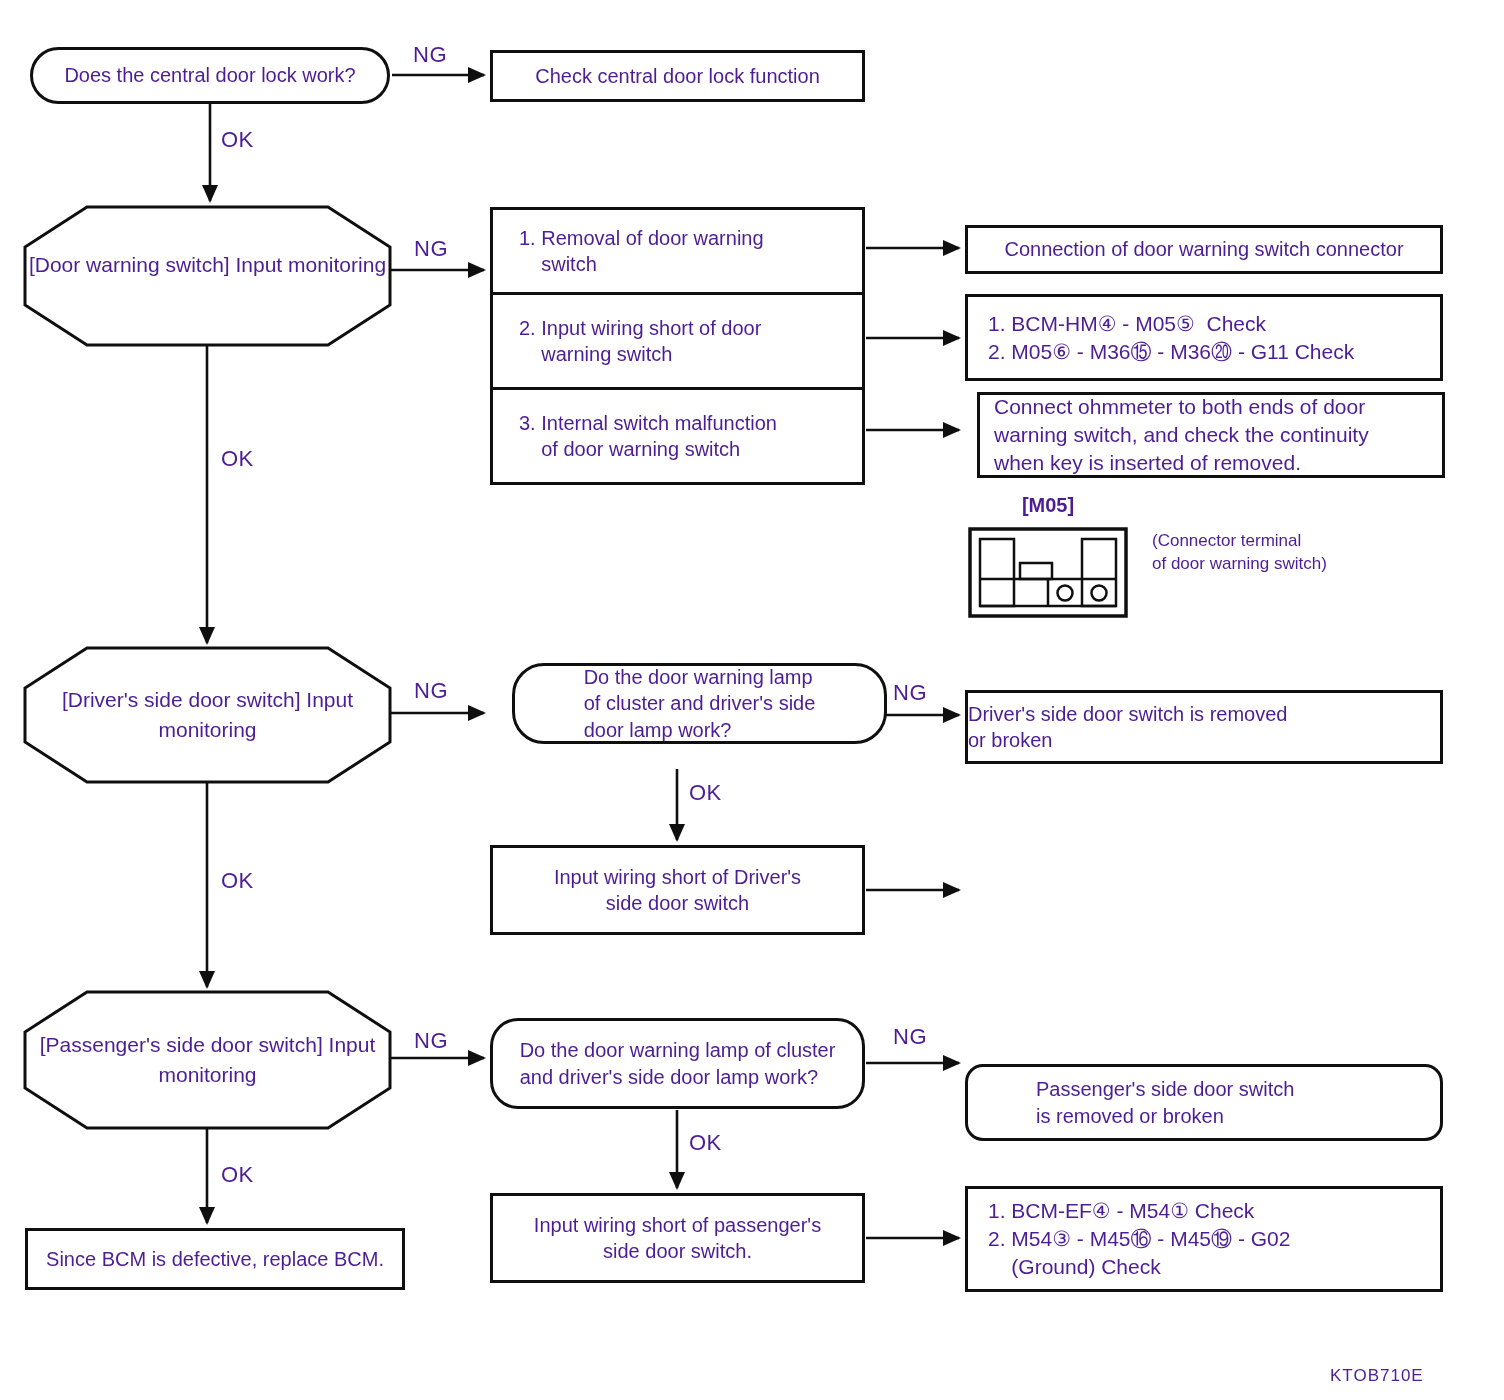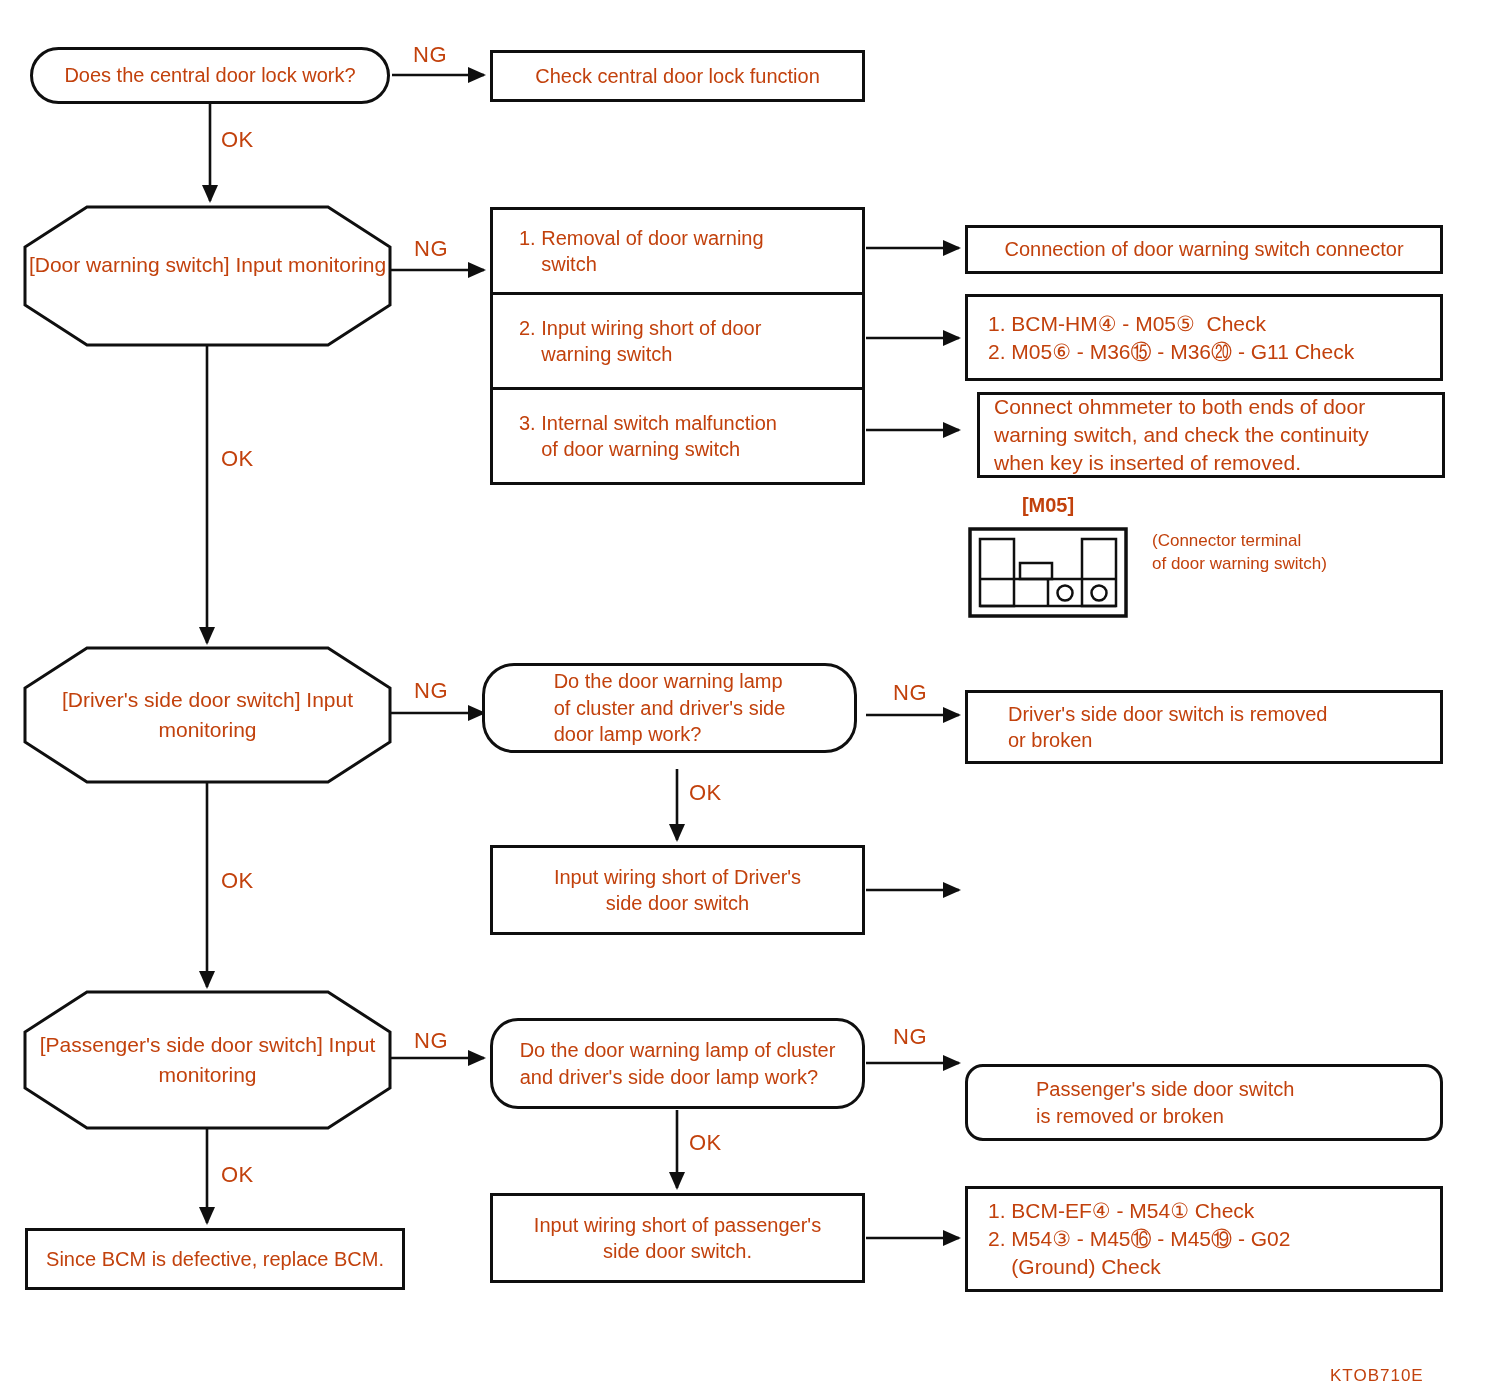--- a/index.html
+++ b/index.html
@@ -1,18 +1,18 @@
 <!DOCTYPE html>
 <html><head>
 <meta charset="utf-8">
 <style>
   html,body { margin:0; padding:0; background:#ffffff; }
   .canvas {
     position:relative; width:1504px; height:1400px; background:#ffffff;
-    font-family:"Liberation Sans", sans-serif; color:#c2410c;
+    font-family:"Liberation Sans", sans-serif; color:#4c1d95;
     overflow:hidden;
   }
   svg.layer { position:absolute; left:0; top:0; }
   .node {
     position:absolute; box-sizing:border-box; background:#ffffff;
     border:3px solid #0f0f0f; display:flex; align-items:center; justify-content:center;
     font-size:20px; line-height:1.32;
   }
   .node .pre { white-space:pre; }
   .center { text-align:center; }
@@ -131,27 +131,27 @@
   <div class="caption" style="left:1152px; top:530px;">(Connector terminal
 of door warning switch)</div>
 
   <div class="lbl" style="left:221px; top:446px;">OK</div>
 
   <div class="octtext" style="left:25px; top:648px; width:365px; height:134px;justify-content:flex-end;">
     <span class="pre">[Driver's side door switch]
 Input monitoring</span>
   </div>
   <div class="lbl" style="left:414px; top:678px;">NG</div>
-  <div class="node round" style="left:482px; top:663px; width:375px; height:90px;">
+  <div class="node round" style="left:512px; top:663px; width:375px; height:81px;">
     <span class="pre">Do the door warning lamp
 of cluster and driver's side
 door lamp work?</span>
   </div>
   <div class="lbl" style="left:893px; top:680px;">NG</div>
-  <div class="node leftpad" style="left:965px; top:690px; width:478px; height:74px; padding-left:40px;">
+  <div class="node leftpad" style="left:965px; top:690px; width:478px; height:74px; ">
     <span class="pre">Driver's side door switch is removed
 or broken</span>
   </div>
   <div class="lbl" style="left:689px; top:780px;">OK</div>
   <div class="node" style="left:490px; top:845px; width:375px; height:90px;">
     <span class="pre center">Input wiring short of Driver's
 side door switch</span>
   </div>
   <div class="lbl" style="left:221px; top:868px;">OK</div>
 

